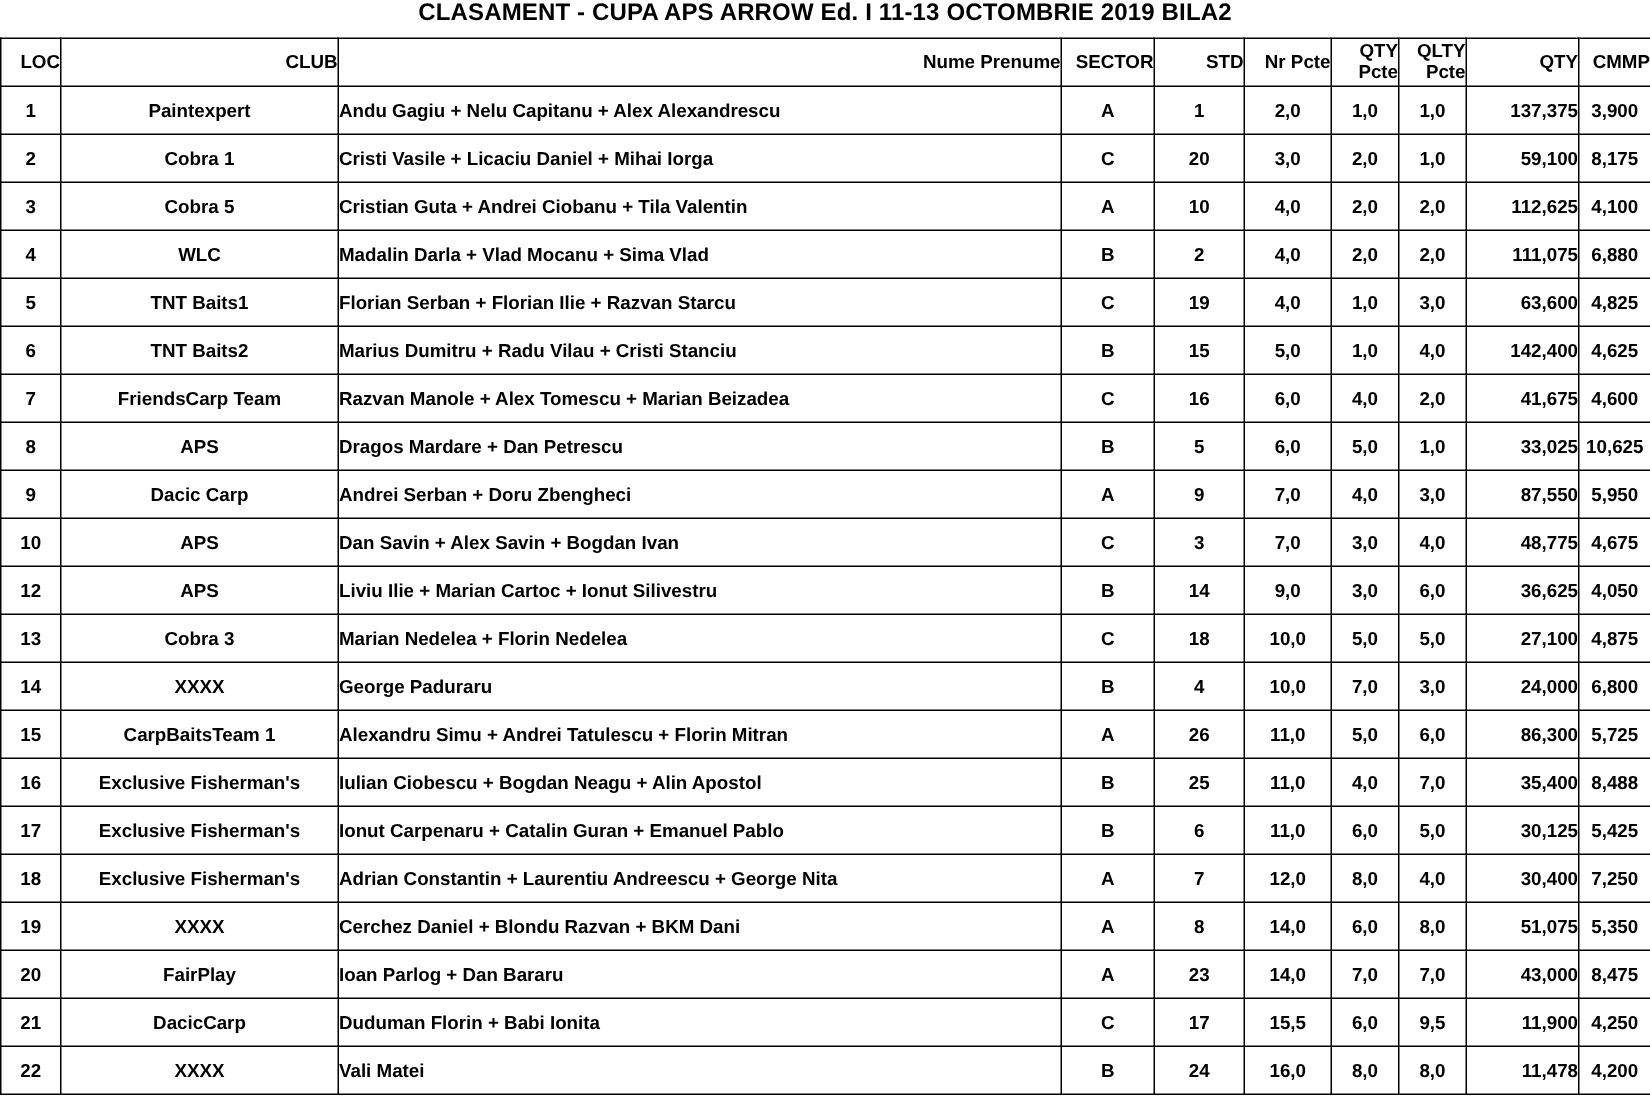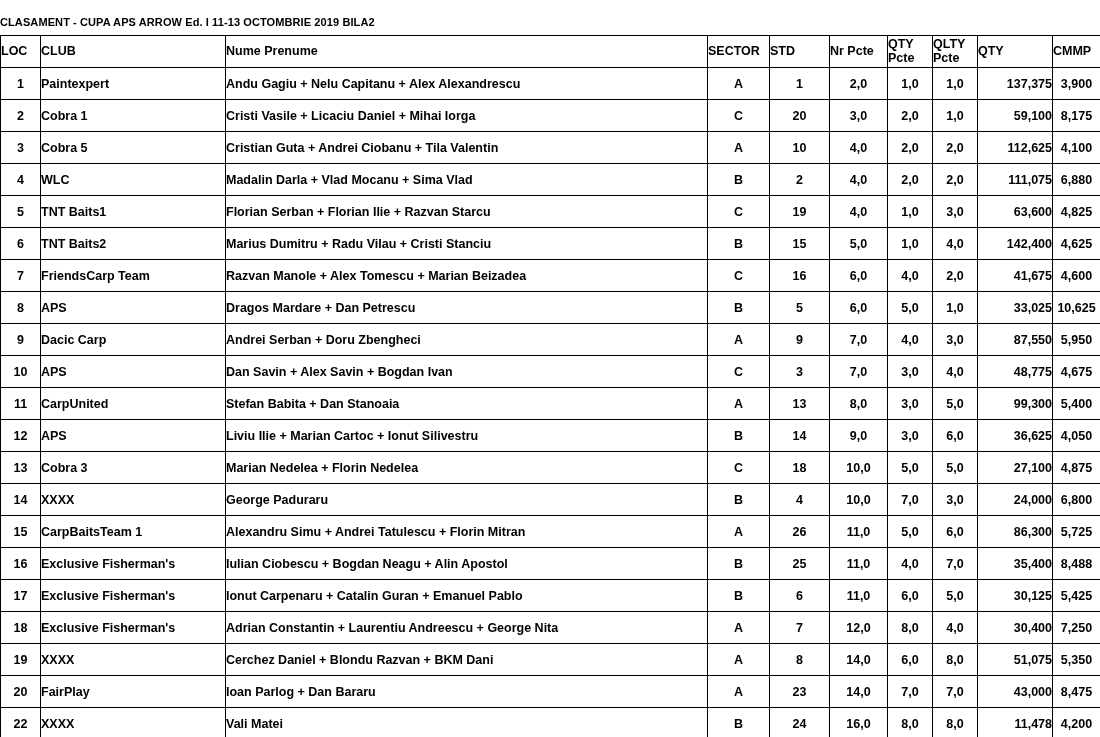--- a/index.html
+++ b/index.html
@@ -14,42 +14,42 @@
     color: #000000;
     overflow: hidden;
   }
   .page {
     width: 1100px;
     height: 737px;
     position: relative;
     box-sizing: border-box;
   }
   .doc-title {
-    text-align: left;
-    font-size: 11px;
+    text-align: center;
+    font-size: 16px;
     font-weight: bold;
-    padding: 16px 0 7px 0;
+    padding: 0 0 7px 0;
     letter-spacing: 0.1px;
   }
   table.ranking {
     border-collapse: collapse;
     width: 1100px;
     table-layout: fixed;
     font-size: 12.5px;
   }
   table.ranking th,
   table.ranking td {
     border: 1px solid #000000;
     padding: 0;
     height: 31px;
     vertical-align: middle;
     font-weight: bold;
   }
   thead th {
-    text-align: left;
+    text-align: right;
     font-size: 12.5px;
     font-weight: bold;
     line-height: 1.1;
     padding: 2px 2px;
     height: 36px;
   }
   th .sub {
     display: block;
     font-size: 12.5px;
     font-weight: bold;
@@ -60,21 +60,21 @@
   col.c-nume    { width: 482px; }
   col.c-sector  { width: 62px; }
   col.c-std     { width: 60px; }
   col.c-nrpcte  { width: 58px; }
   col.c-qtypcte { width: 45px; }
   col.c-qltypcte{ width: 45px; }
   col.c-qty     { width: 75px; }
   col.c-cmmp    { width: 48px; }
 
   td.loc     { text-align: center; }
-  td.club    { text-align: left; padding-left: 10px; }
+  td.club    { text-align: center; padding-left: 10px; }
   td.nume    { text-align: left; padding-left: 10px; margin-left: 28px; }
   td.sector  { text-align: center; }
   td.std     { text-align: center; }
   td.nrpcte  { text-align: center; }
   td.qtypcte { text-align: center; }
   td.qltypcte{ text-align: center; }
   td.qty     { text-align: right; }
   td.cmmp    { text-align: center; }
 </style>
 </head>
@@ -232,32 +232,20 @@
           <td class="nume">Dan Savin + Alex Savin + Bogdan Ivan</td>
           <td class="sector">C</td>
           <td class="std">3</td>
           <td class="nrpcte">7,0</td>
           <td class="qtypcte">3,0</td>
           <td class="qltypcte">4,0</td>
           <td class="qty">48,775</td>
           <td class="cmmp">4,675</td>
         </tr>
         <tr>
-          <td class="loc">11</td>
-          <td class="club">CarpUnited</td>
-          <td class="nume">Stefan Babita + Dan Stanoaia</td>
-          <td class="sector">A</td>
-          <td class="std">13</td>
-          <td class="nrpcte">8,0</td>
-          <td class="qtypcte">3,0</td>
-          <td class="qltypcte">5,0</td>
-          <td class="qty">99,300</td>
-          <td class="cmmp">5,400</td>
-        </tr>
-        <tr>
           <td class="loc">12</td>
           <td class="club">APS</td>
           <td class="nume">Liviu Ilie + Marian Cartoc + Ionut Silivestru</td>
           <td class="sector">B</td>
           <td class="std">14</td>
           <td class="nrpcte">9,0</td>
           <td class="qtypcte">3,0</td>
           <td class="qltypcte">6,0</td>
           <td class="qty">36,625</td>
           <td class="cmmp">4,050</td>
@@ -352,20 +340,32 @@
           <td class="nume">Ioan Parlog + Dan Bararu</td>
           <td class="sector">A</td>
           <td class="std">23</td>
           <td class="nrpcte">14,0</td>
           <td class="qtypcte">7,0</td>
           <td class="qltypcte">7,0</td>
           <td class="qty">43,000</td>
           <td class="cmmp">8,475</td>
         </tr>
         <tr>
+          <td class="loc">21</td>
+          <td class="club">DacicCarp</td>
+          <td class="nume">Duduman Florin + Babi Ionita</td>
+          <td class="sector">C</td>
+          <td class="std">17</td>
+          <td class="nrpcte">15,5</td>
+          <td class="qtypcte">6,0</td>
+          <td class="qltypcte">9,5</td>
+          <td class="qty">11,900</td>
+          <td class="cmmp">4,250</td>
+        </tr>
+        <tr>
           <td class="loc">22</td>
           <td class="club">XXXX</td>
           <td class="nume">Vali Matei</td>
           <td class="sector">B</td>
           <td class="std">24</td>
           <td class="nrpcte">16,0</td>
           <td class="qtypcte">8,0</td>
           <td class="qltypcte">8,0</td>
           <td class="qty">11,478</td>
           <td class="cmmp">4,200</td>

